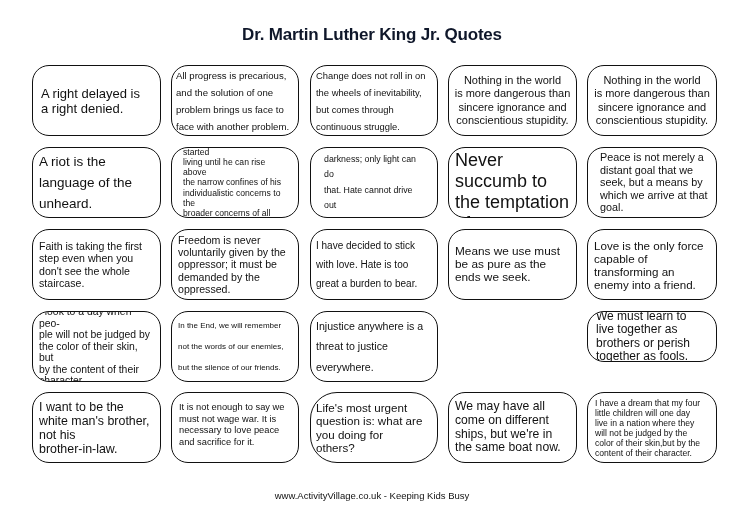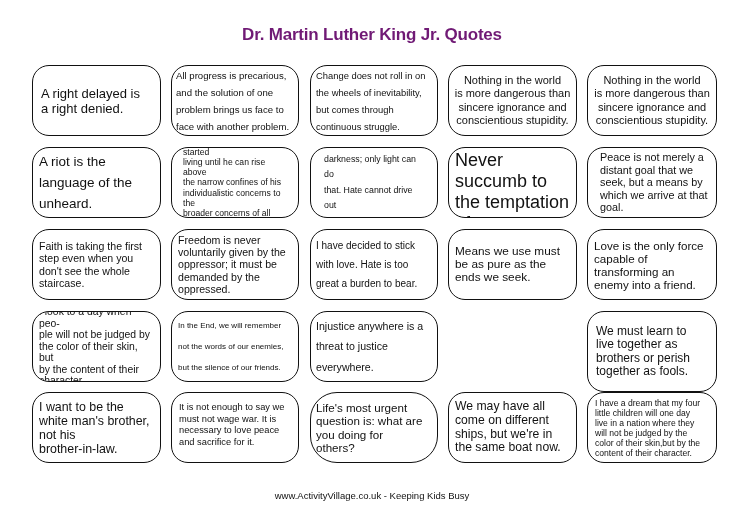--- a/index.html
+++ b/index.html
@@ -17,21 +17,21 @@
     }
     .title {
       position: absolute;
       left: 0;
       top: 25px;
       width: 744px;
       text-align: center;
       font-size: 17px;
       font-weight: bold;
       letter-spacing: -0.2px;
-      color: #701a75;
+      color: #0f172a;
     }
     .grid {
       position: absolute;
       left: 0;
       top: 0;
       width: 744px;
       height: 515px;
     }
     .card {
       position: absolute;
@@ -176,21 +176,21 @@
   <div class="card" style="left:171px;top:311px;width:128px;height:71px;padding:2px 6px;">
     <p class="q s-xs-spaced" style="font-size:8px;line-height:21px;">In the End, we will remember
 not the words of our enemies,
 but the silence of our friends.</p>
   </div>
   <div class="card" style="left:310px;top:311px;width:128px;height:71px;padding:2px 5px;">
     <p class="q" style="font-size:10.6px;line-height:20.5px;">Injustice anywhere is a
 threat to justice
 everywhere.</p>
   </div>
-  <div class="card" style="left:587px;top:311px;width:130px;height:81px;padding:2px 8px;">
+  <div class="card" style="left:587px;top:311px;width:130px;height:51px;padding:2px 8px;">
     <p class="q s-lg" style="font-size:12px;line-height:13.5px;">We must learn to
 live  together  as
 brothers or perish
 together as fools.</p>
   </div>
 
   <div class="card" style="left:32px;top:392px;width:129px;height:71px;padding:2px 6px;">
     <p class="q s-lg" style="font-size:12.4px;line-height:14px;">I  want  to  be  the
 white man's brother,
 not his

